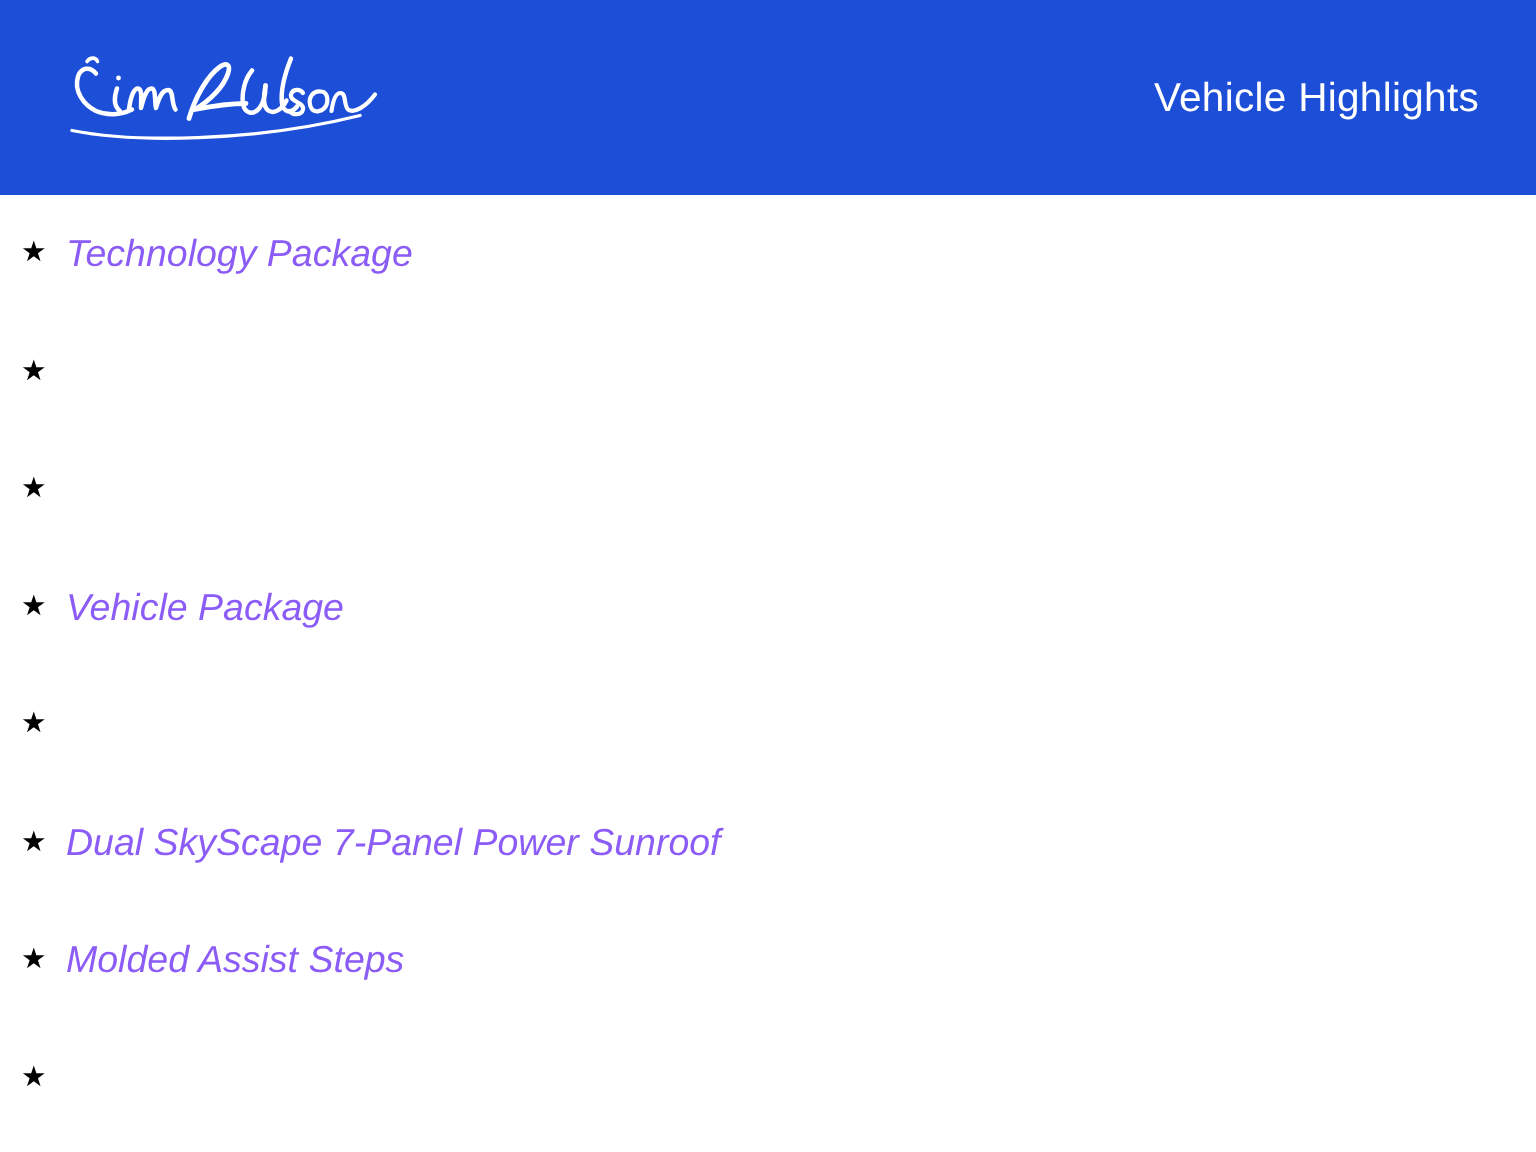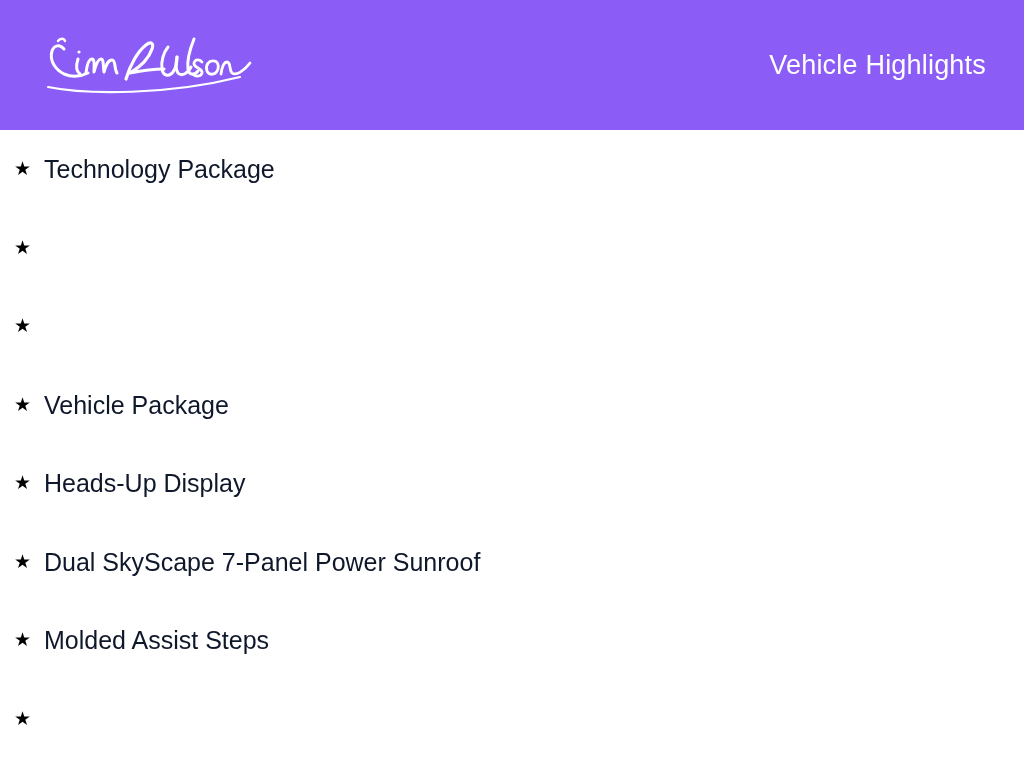--- a/index.html
+++ b/index.html
@@ -16,21 +16,21 @@
   .page {
     position: relative;
     width: 1024px;
     height: 768px;
     background: #ffffff;
   }
   .header {
     position: relative;
     width: 1024px;
     height: 130px;
-    background: #8b5cf6;
+    background: #1d4ed8;
     display: flex;
     align-items: center;
     justify-content: space-between;
     box-sizing: border-box;
     padding: 0 38px 0 18px;
   }
   .logo {
     position: relative;
     width: 240px;
     height: 72px;
@@ -66,24 +66,25 @@
   }
   .bullet-star {
     width: 30px;
     flex: 0 0 30px;
     color: #000000;
     font-size: 19px;
     text-align: left;
     line-height: 78.5px;
   }
   .bullet-text {
-    color: #0f172a;
+    color: #8b5cf6;
     font-size: 25px;
     line-height: 78.5px;
     white-space: nowrap;
+    font-style: italic;
   }
 </style>
 </head>
 <body>
 
 <div class="page">
 
   <div class="header">
     <div class="logo">
       <svg width="240" height="72" viewBox="0 0 240 72" xmlns="http://www.w3.org/2000/svg">
@@ -125,21 +126,20 @@
       </li>
       <li class="bullet-item">
         <span class="bullet-star">★</span>
       </li>
       <li class="bullet-item">
         <span class="bullet-star">★</span>
         <span class="bullet-text">Vehicle Package</span>
       </li>
       <li class="bullet-item">
         <span class="bullet-star">★</span>
-        <span class="bullet-text">Heads-Up Display</span>
       </li>
       <li class="bullet-item">
         <span class="bullet-star">★</span>
         <span class="bullet-text">Dual SkyScape 7-Panel Power Sunroof</span>
       </li>
       <li class="bullet-item">
         <span class="bullet-star">★</span>
         <span class="bullet-text">Molded Assist Steps</span>
       </li>
       <li class="bullet-item">

